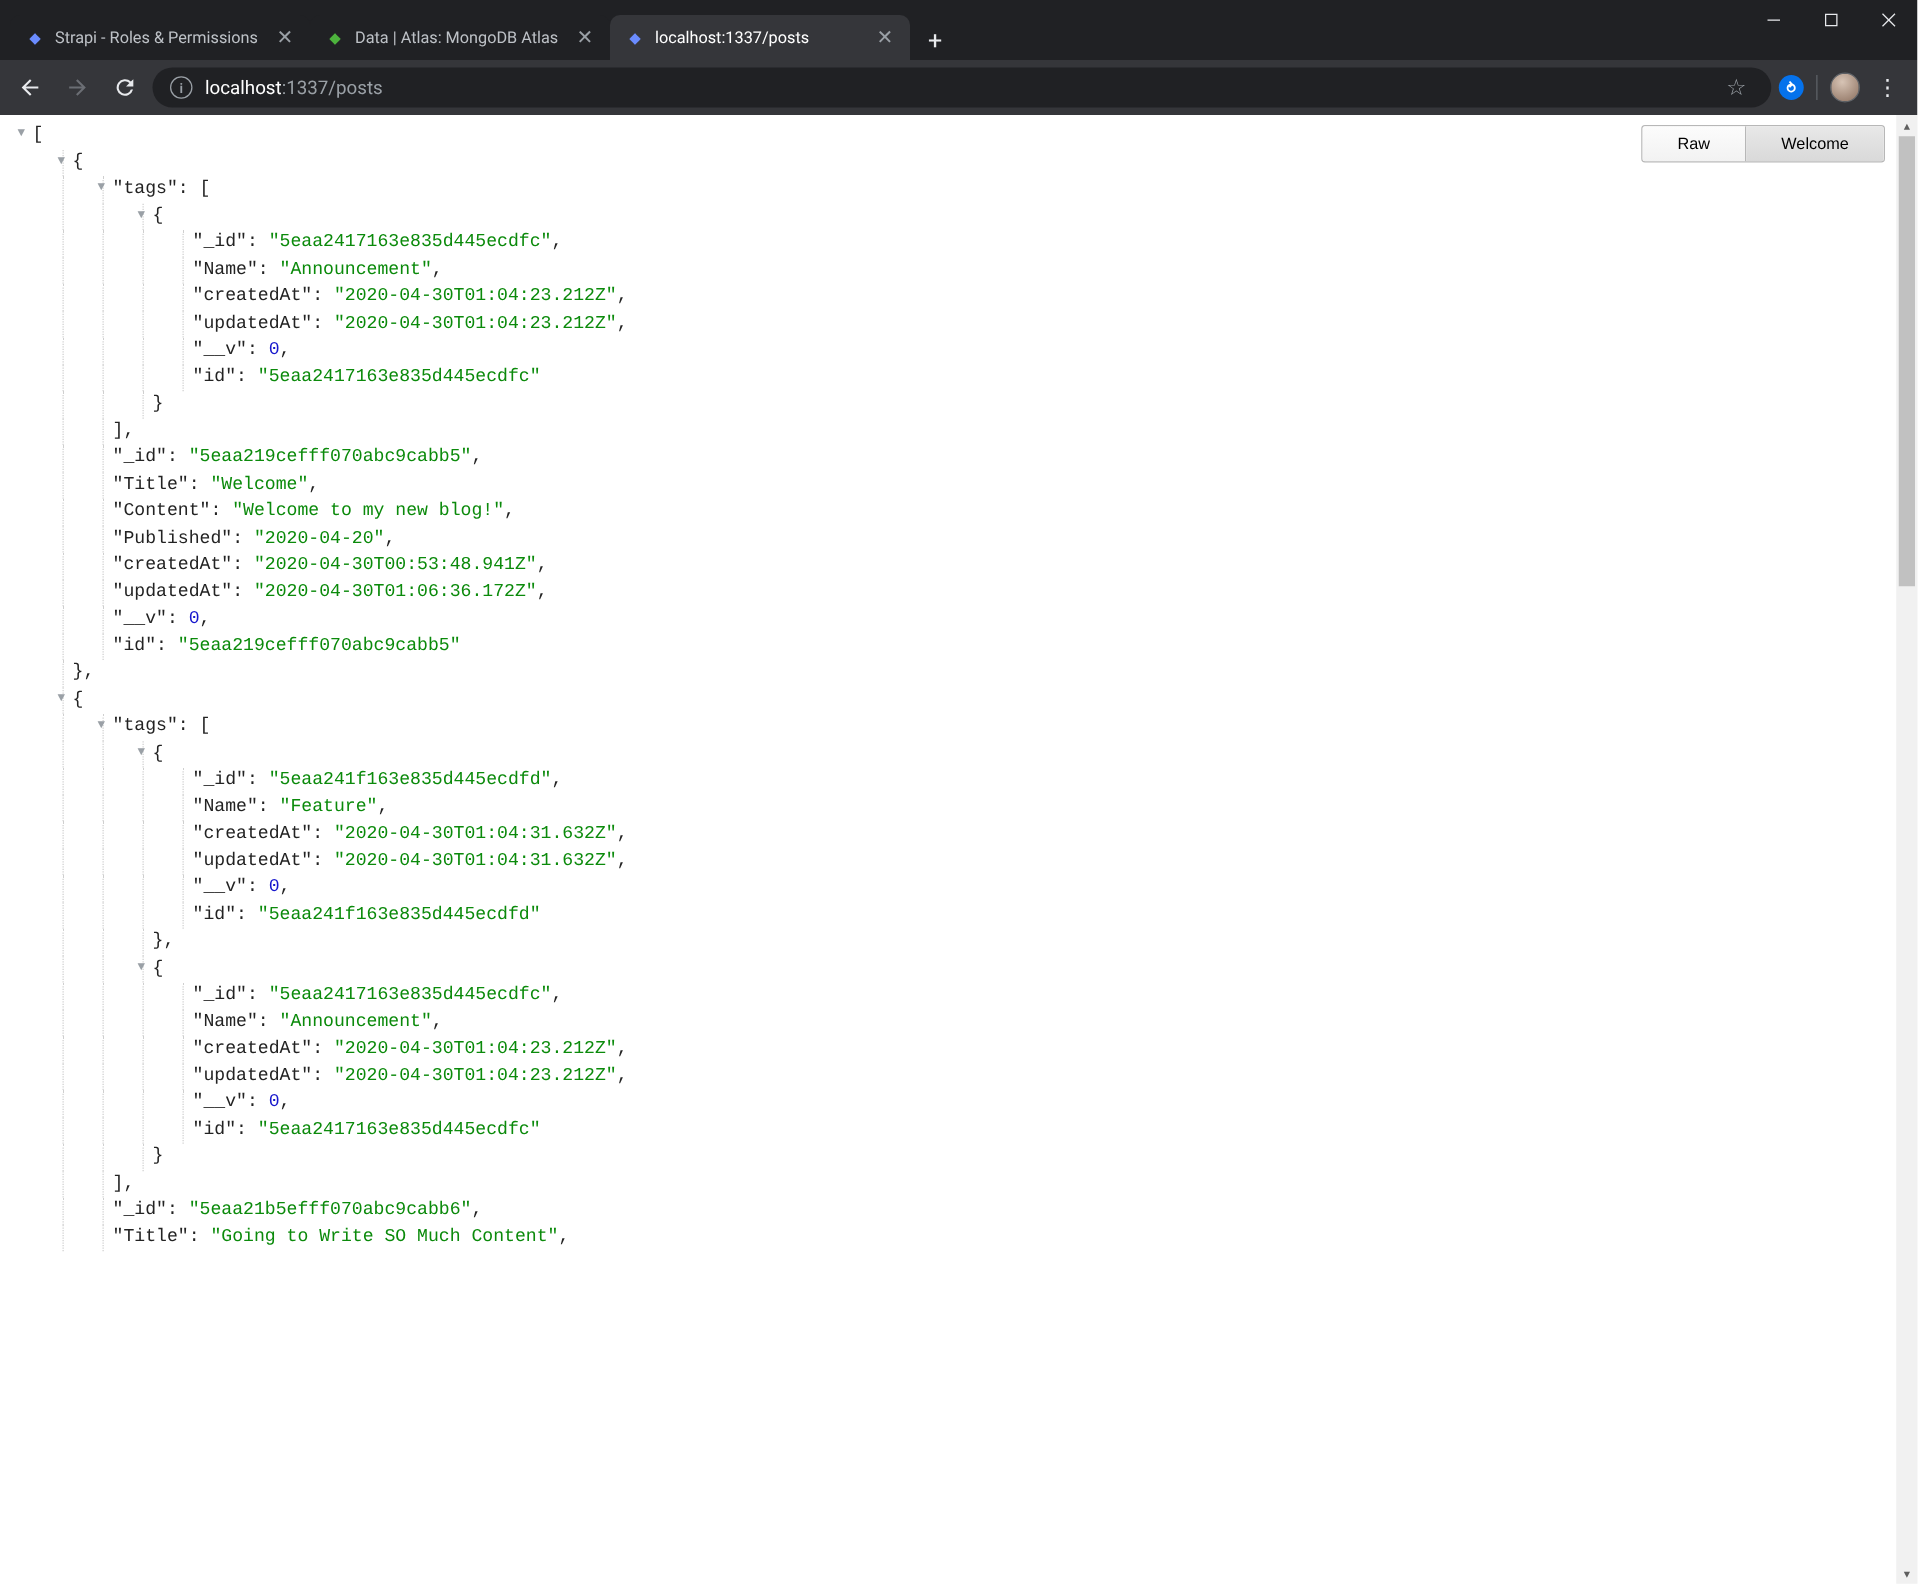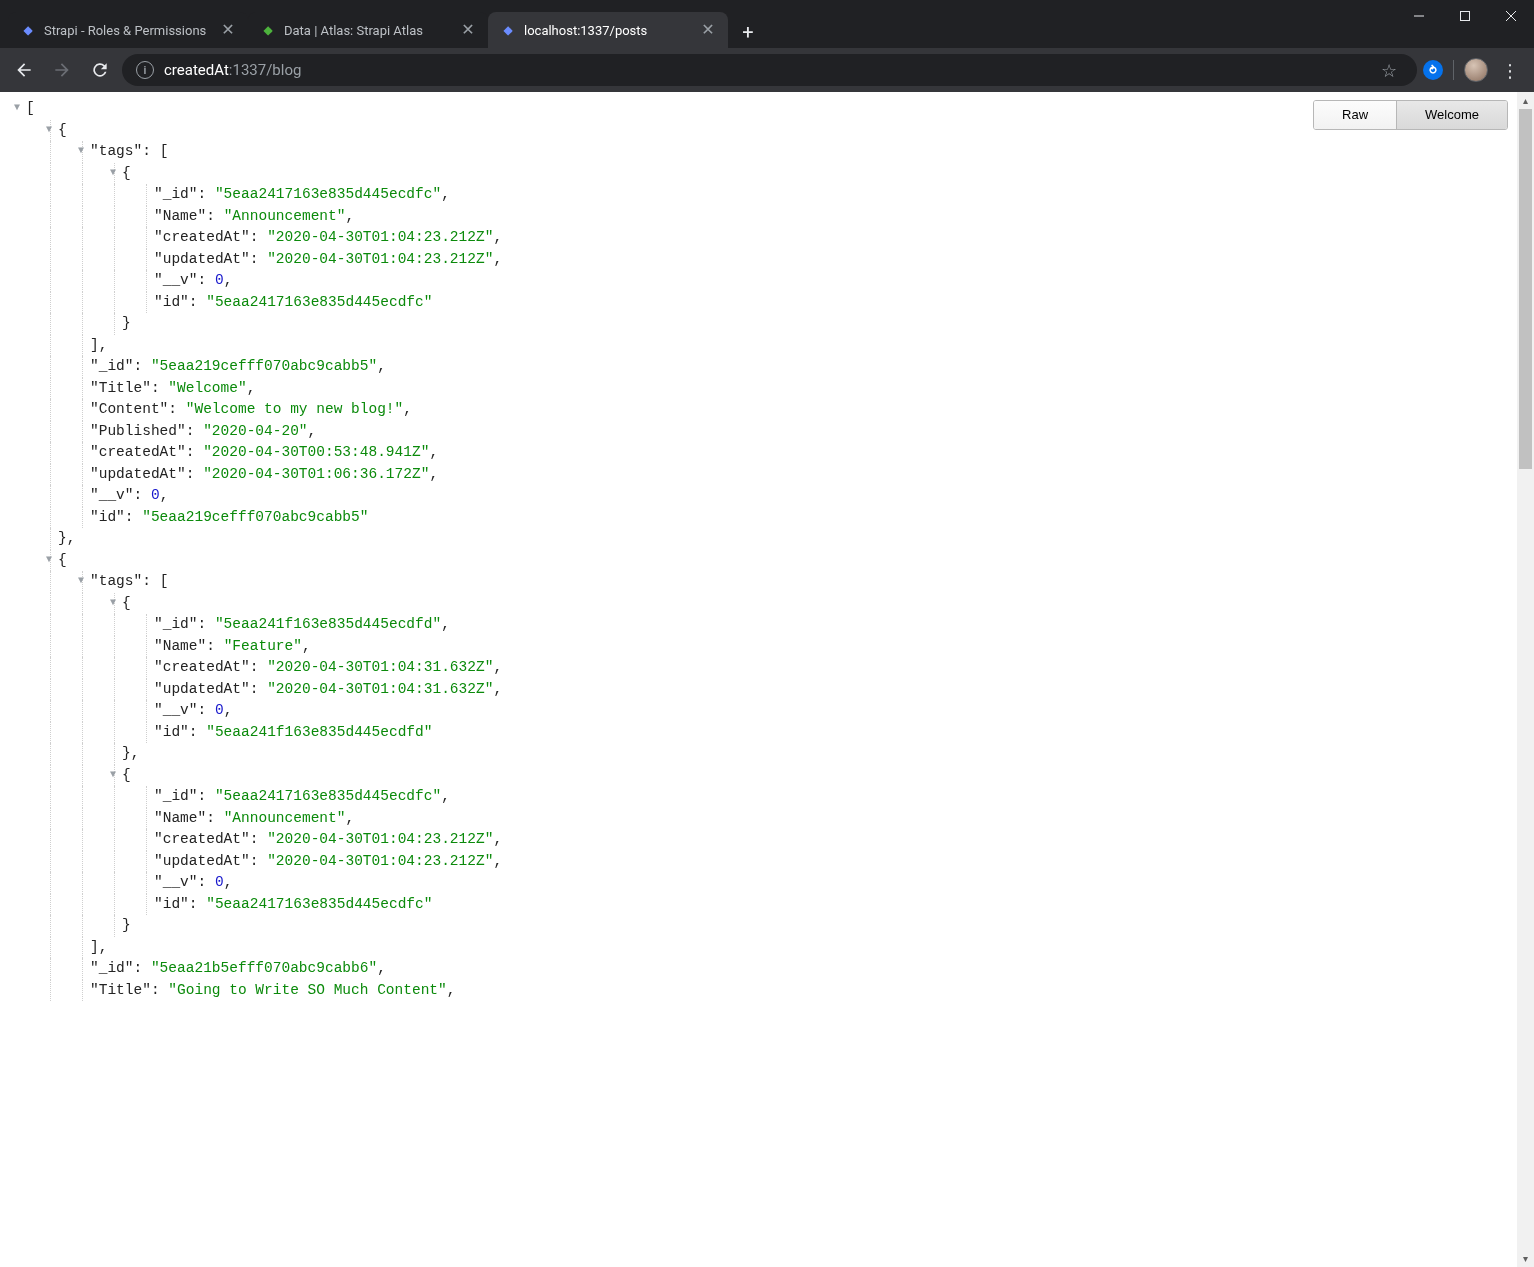--- a/index.html
+++ b/index.html
@@ -143,21 +143,21 @@
 
 <div class="titlebar">
   <div class="tabs">
     <div class="tab inactive">
       <span class="favicon strapi">◆</span>
       <span class="tab-title">Strapi - Roles &amp; Permissions</span>
       <span class="tab-close">✕</span>
     </div>
     <div class="tab inactive">
       <span class="favicon mongo">◆</span>
-      <span class="tab-title">Data | Atlas: Strapi Atlas</span>
+      <span class="tab-title">Data | Atlas: MongoDB Atlas</span>
       <span class="tab-close">✕</span>
     </div>
     <div class="tab active">
       <span class="favicon local">◆</span>
       <span class="tab-title">localhost:1337/posts</span>
       <span class="tab-close">✕</span>
     </div>
     <div class="newtab">+</div>
   </div>
   <div class="window-controls">
@@ -191,21 +191,21 @@
         <path d="M4 11h12.17l-5.59-5.59L12 4l8 8-8 8-1.41-1.41L16.17 13H4z" fill="currentColor"></path>
       </svg>
   </div>
   <div class="nav-btn reload">
     <svg width="20" height="20" viewBox="0 0 24 24">
         <path d="M17.65 6.35A8 8 0 1 0 19.73 14h-2.08A6 6 0 1 1 16.24 7.76L13 11h7V4z" fill="currentColor"></path>
       </svg>
   </div>
   <div class="address">
     <span class="info-icon">i</span>
-    <span><span class="url-host">createdAt</span><span class="url-path">:1337/blog</span></span>
+    <span><span class="url-host">localhost</span><span class="url-path">:1337/posts</span></span>
     <span style="flex:1"></span>
     <span class="rt-icon">☆</span>
   </div>
   <span class="onep">⥁</span>
   <div class="rt-sep"></div>
   <div class="avatar"></div>
   <div class="nav-btn">⋮</div>
 </div>
 
 <div class="content" id="json-viewer">

